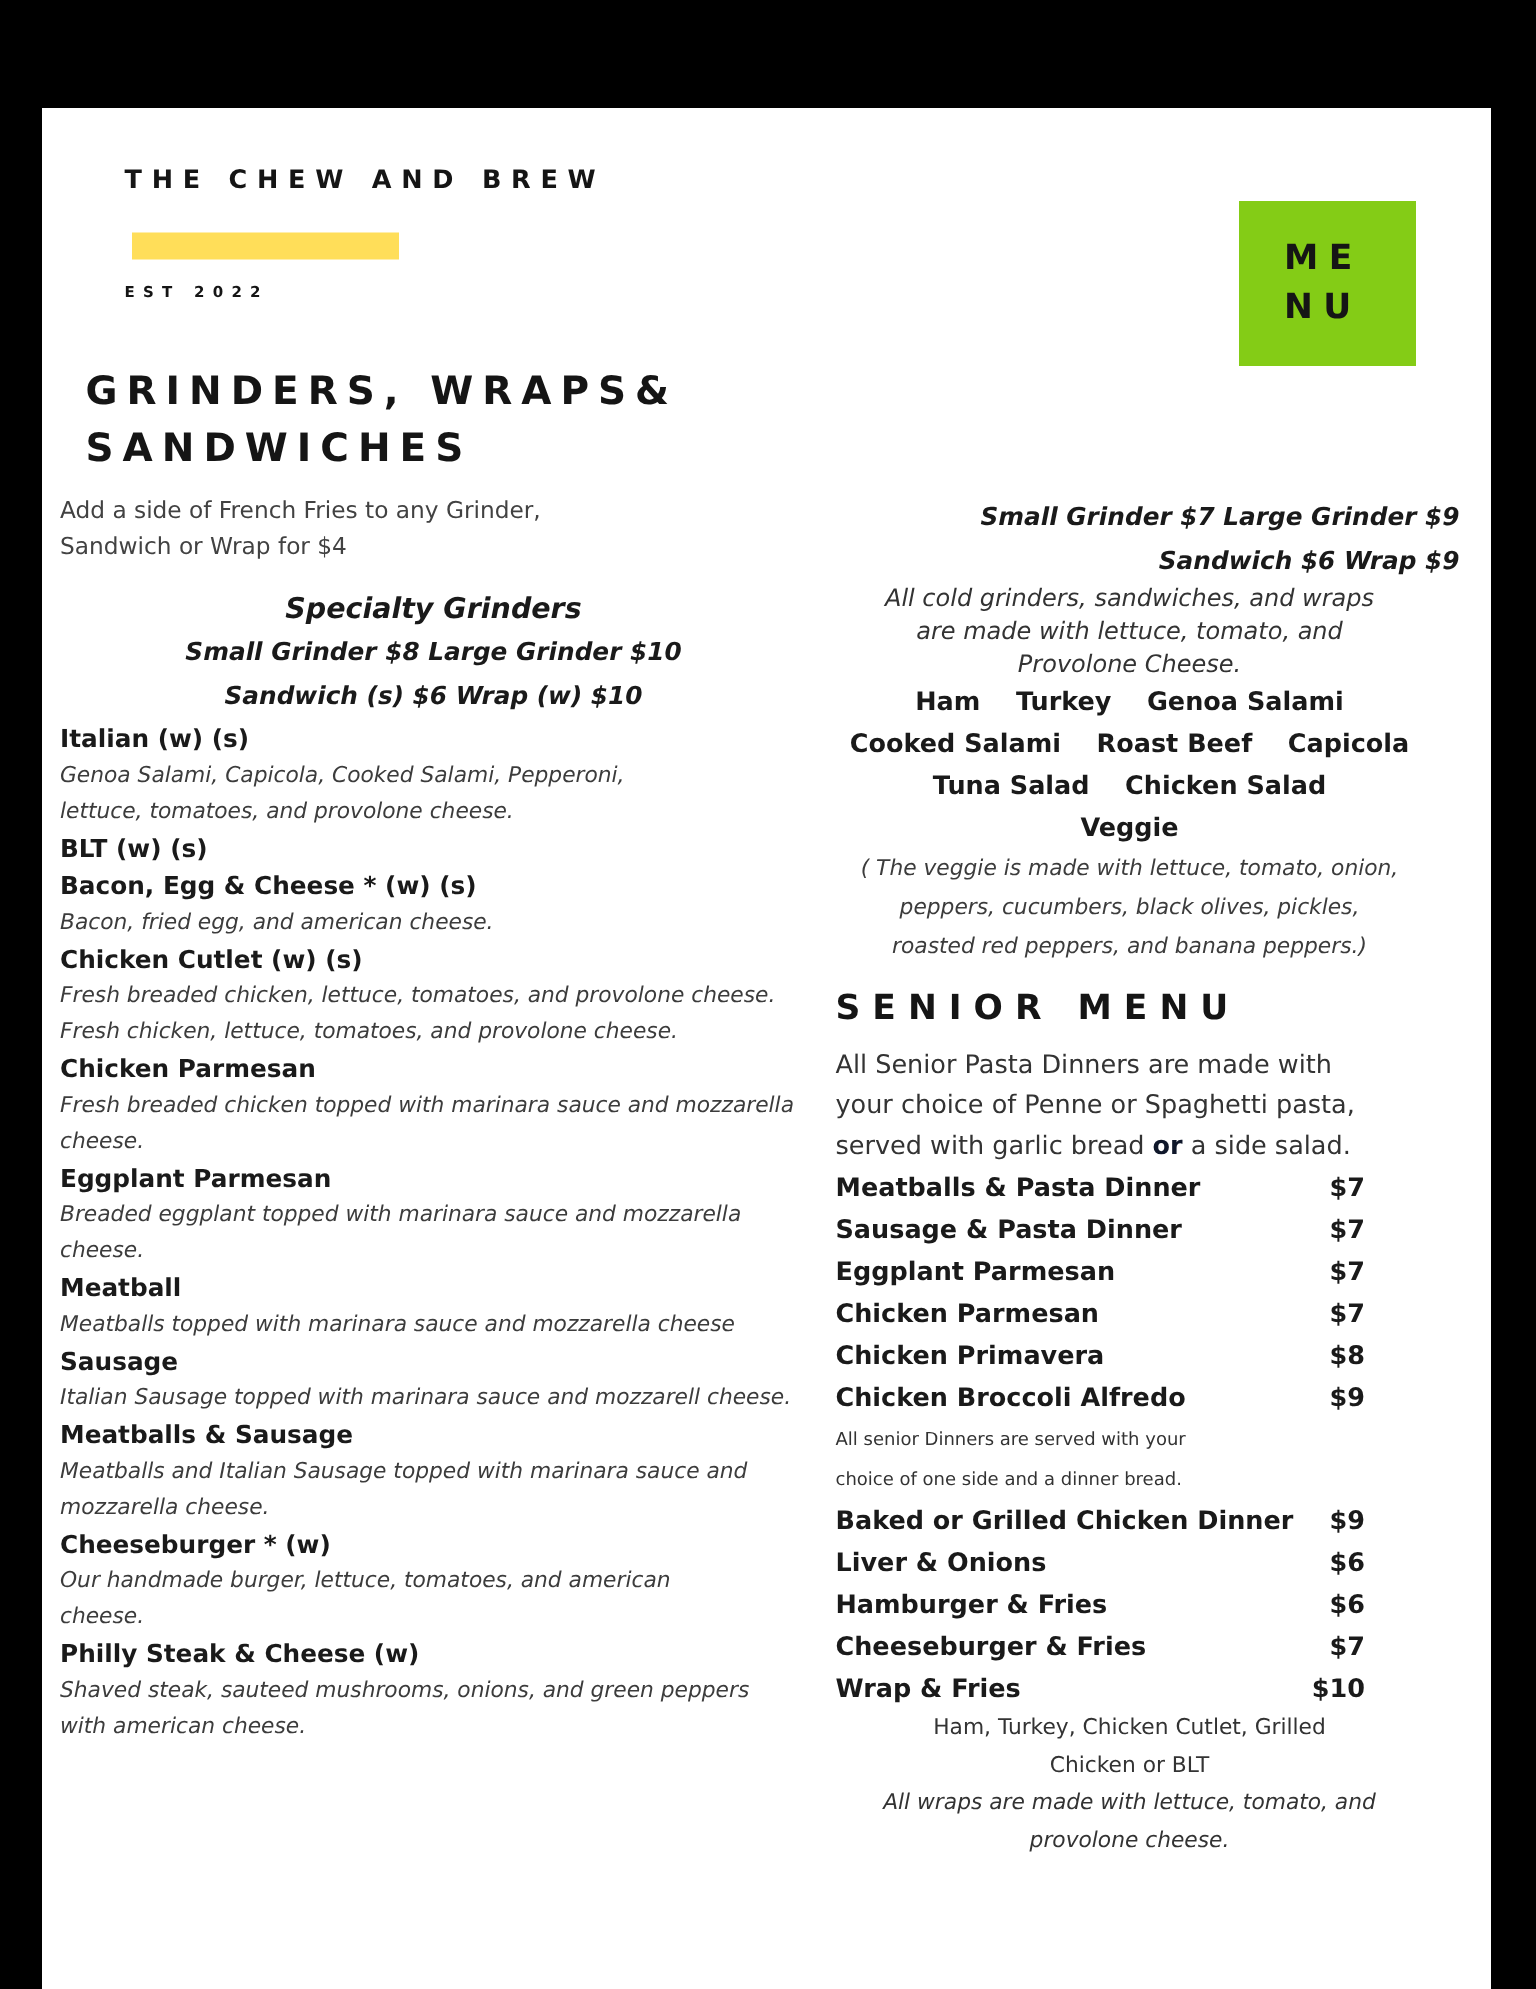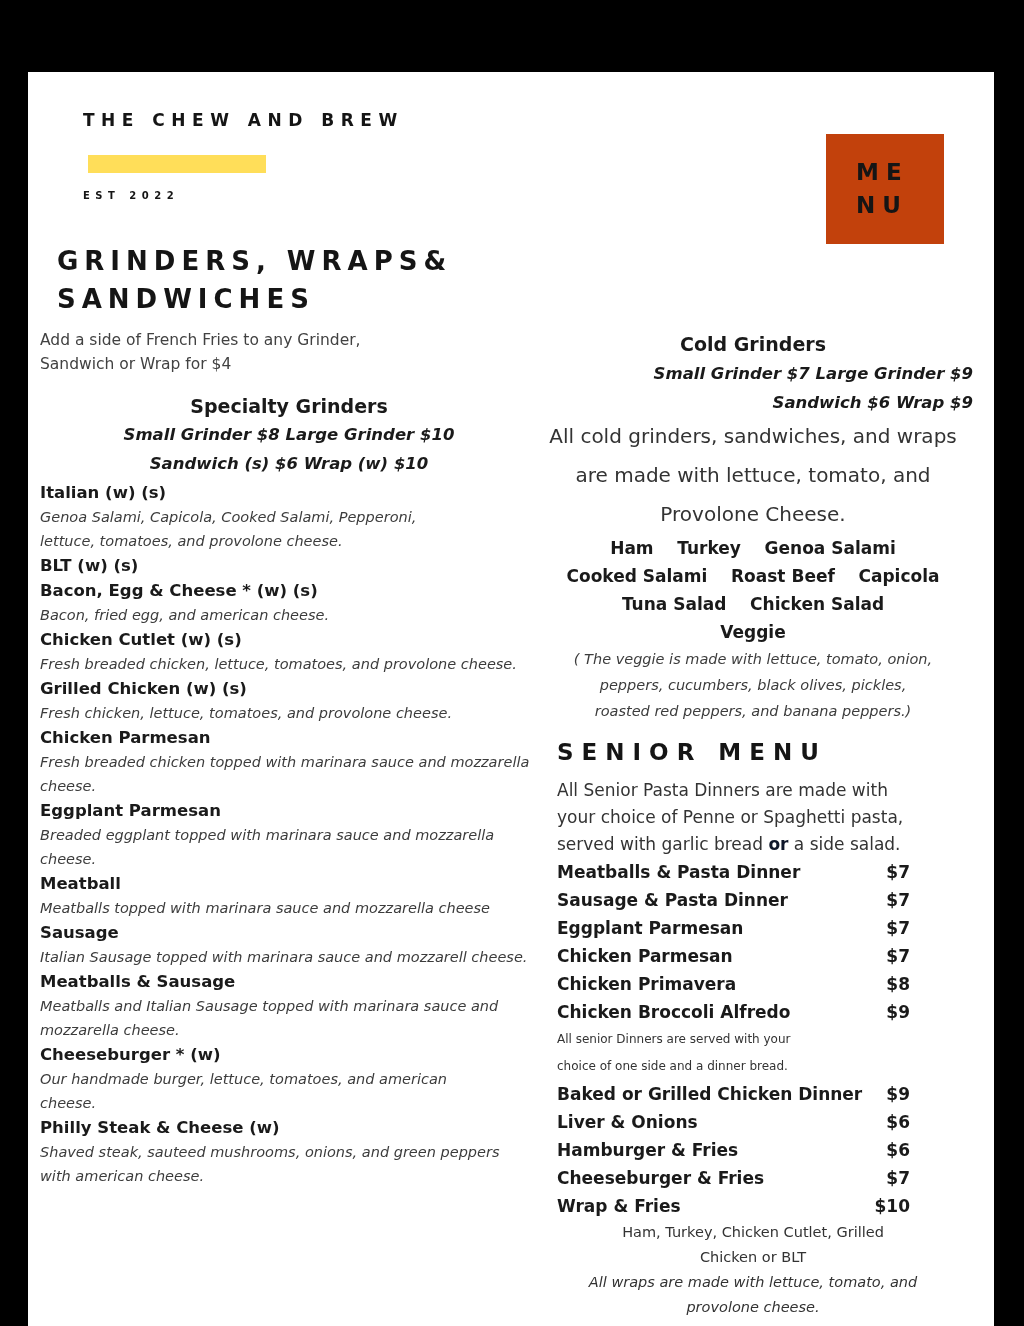--- a/index.html
+++ b/index.html
@@ -42,29 +42,29 @@
   .page-title {
     position:absolute; left:29px; top:170px;
     font-size:26px; font-weight:700; letter-spacing:6px;
     line-height:38px; color:#151515; white-space:pre-line;
   }
   
   .col-left { position:absolute; left:12px; top:256px; width:498px; }
   .col-right { position:absolute; left:505px; top:258px; width:440px; }
 
   .intro { font-size:15.5px; line-height:24px; color:#424242; white-space:pre-line; }
-  .spec-title { margin-top:16px; text-align:center; font-size:19px; font-weight:700; line-height:28px; color:#1a1a1a; }
+  .spec-title { margin-top:16px; text-align:center; font-size:19px; font-weight:700; line-height:28px; color:#1a1a1a;font-style:italic; }
   .spec-pricing { text-align:center; font-size:16.5px; font-weight:700; font-style:italic; line-height:29px; color:#1a1a1a; }
   .items { margin-top:2px; }
   .item-name { font-size:16.5px; font-weight:700; line-height:25px; color:#1a1a1a; }
   .item-desc { font-size:14.5px; font-style:italic; line-height:24px; color:#3c3c3c; white-space:pre-line; }
 
   .cold-title { text-align:center; font-size:19px; font-weight:700; line-height:29px; color:#1a1a1a; }
   .cold-pricing { text-align:right; font-size:16.5px; font-weight:700; font-style:italic; line-height:29px; color:#1a1a1a; }
-  .cold-note { text-align:center; font-size:20px; line-height:39px; color:#333; white-space:pre-line; }
+  .cold-note { text-align:center; font-size:16px; font-style:italic; line-height:22px; color:#333; white-space:pre-line; }
   .variety { text-align:center; font-size:17px; font-weight:700; line-height:28px; color:#1a1a1a; white-space:pre-wrap; }
   .veggie-note { text-align:center; font-size:14.5px; font-style:italic; line-height:26px; color:#3c3c3c; white-space:pre-line; }
 
   .senior { margin-left:24px; width:353px; }
   .senior-title { margin-top:11px; font-size:23px; font-weight:700; letter-spacing:8px; line-height:34px; color:#151515; white-space:nowrap; }
   .senior-par { margin-top:8px; font-size:17px; line-height:27px; color:#333; }
   .senior-par .bold-or { font-weight:700; color:#0f172a; }
   .senior-par2 { font-size:12px; line-height:27px; color:#333; white-space:pre-line; }
   .price-row { display:flex; justify-content:space-between; font-size:17px; font-weight:700; line-height:28px; color:#1a1a1a; }
   .wrap-note { text-align:center; font-size:14.5px; line-height:25px; color:#333; white-space:pre-line; }
@@ -72,21 +72,21 @@
 </style>
 </head>
 <body>
 
 <div class="page">
 
   <div class="brand">THE CHEW AND BREW</div>
   <div class="brand-underline accent-bg" style="background: rgb(255, 222, 89);"></div>
   <div class="est">EST 2022</div>
 
-  <div class="menu-badge accent-bg" style="background: #c2410c;">
+  <div class="menu-badge accent-bg" style="background: #84cc16;">
     <span>ME</span>
     <span>NU</span>
   </div>
 
   <div class="page-title">GRINDERS, WRAPS&amp;
 SANDWICHES</div>
 
   <div class="col-left">
     <div class="intro">Add a side of French Fries to any Grinder,
 Sandwich or Wrap for $4</div>
@@ -106,21 +106,20 @@
       </div>
       <div>
         <div class="item-name">Bacon, Egg &amp; Cheese * (w) (s)</div>
         <div class="item-desc">Bacon, fried egg, and american cheese.</div>
       </div>
       <div>
         <div class="item-name">Chicken Cutlet (w) (s)</div>
         <div class="item-desc">Fresh breaded chicken, lettuce, tomatoes, and provolone cheese.</div>
       </div>
       <div>
-        <div class="item-name">Grilled Chicken (w) (s)</div>
         <div class="item-desc">Fresh chicken, lettuce, tomatoes, and provolone cheese.</div>
       </div>
       <div>
         <div class="item-name">Chicken Parmesan</div>
         <div class="item-desc">Fresh breaded chicken topped with marinara sauce and mozzarella
 cheese.</div>
       </div>
       <div>
         <div class="item-name">Eggplant Parmesan</div>
         <div class="item-desc">Breaded eggplant topped with marinara sauce and mozzarella
@@ -146,21 +145,20 @@
       </div>
       <div>
         <div class="item-name">Philly Steak &amp; Cheese (w)</div>
         <div class="item-desc">Shaved steak, sauteed mushrooms, onions, and green peppers
 with american cheese.</div>
       </div>
     </div>
   </div>
 
   <div class="col-right">
-    <div class="cold-title">Cold Grinders</div>
     <div class="cold-pricing">Small Grinder $7 Large Grinder $9</div>
     <div class="cold-pricing">Sandwich $6 Wrap $9</div>
     <div class="cold-note">All cold grinders, sandwiches, and wraps
 are made with lettuce, tomato, and
 Provolone Cheese.</div>
     <div class="variety">Ham    Turkey    Genoa Salami</div>
     <div class="variety">Cooked Salami    Roast Beef    Capicola</div>
     <div class="variety">Tuna Salad    Chicken Salad</div>
     <div class="variety">Veggie</div>
     <div class="veggie-note">( The veggie is made with lettuce, tomato, onion,

